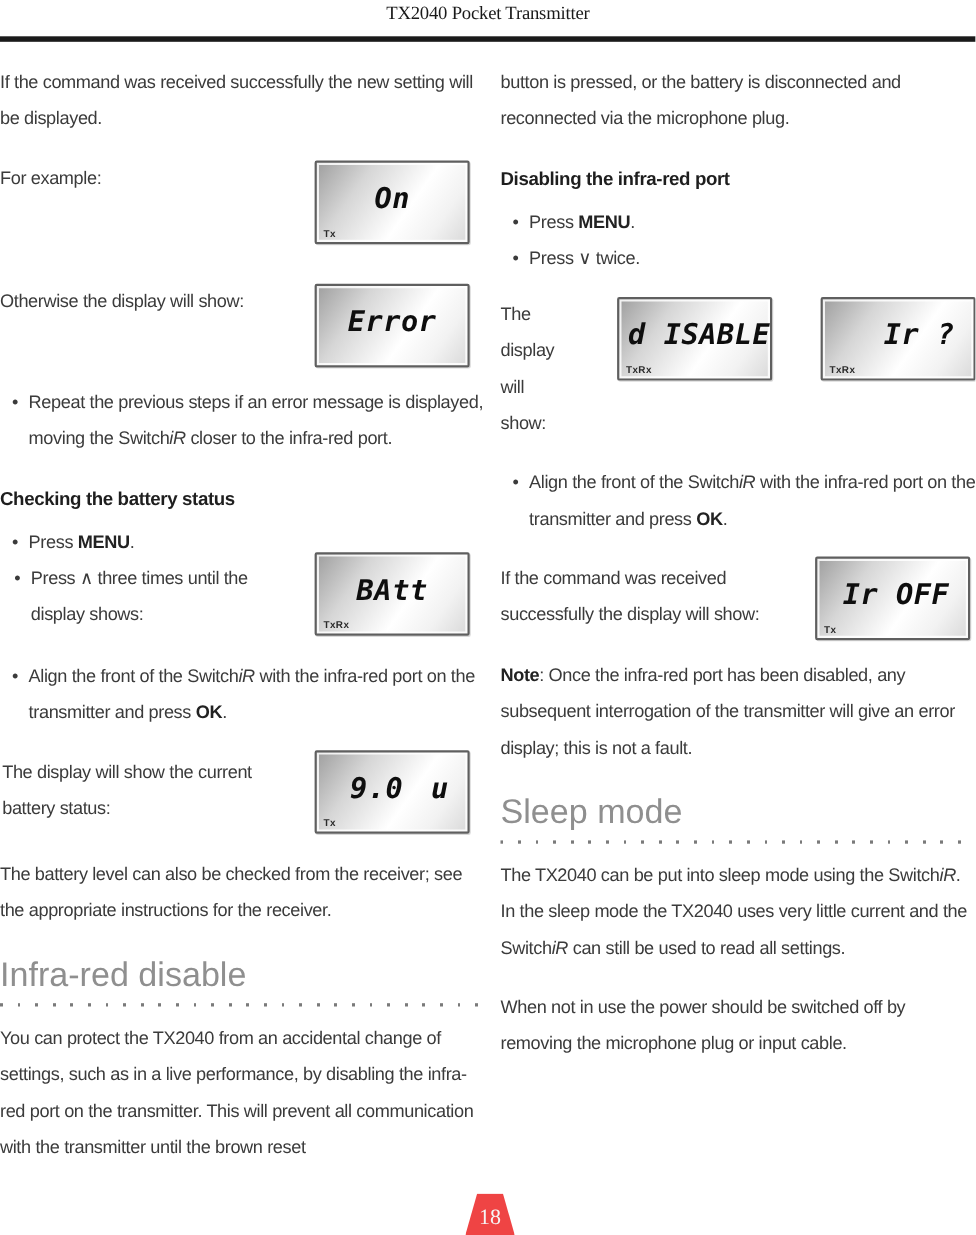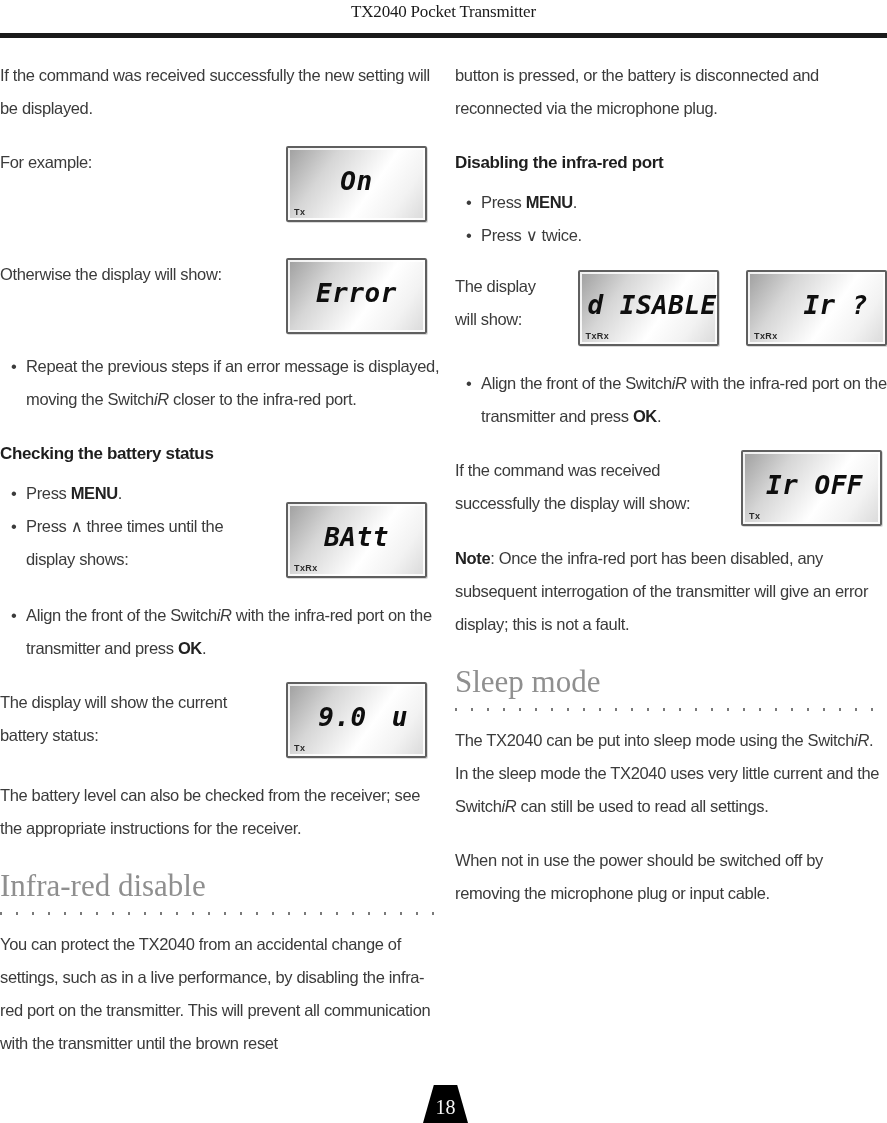--- a/index.html
+++ b/index.html
@@ -31,31 +31,31 @@
   .fmt-i { font-style:italic; }
 
   .bullet { position:relative; padding-left:26px; margin:0; }
   .bullet::before { content:"•"; position:absolute; left:11px; top:0; color:#3b3b3b; }
 
   h3.sub {
     font-size:17px; font-weight:bold; color:#1e1e1e;
     margin:18px 0 7px 0; line-height:33px; letter-spacing:-0.35px;
   }
   .section-head {
-    font-family:Liberation Serif, serif; font-weight:normal;
+    font-family:Liberation Sans, sans-serif; font-weight:normal;
     font-size:31px; color:#8f8f8f; letter-spacing:0;
     margin:14px 0 0 0; line-height:40px;
   }
   .dotted-rule {
     height:3px; margin:6px 0 13px 0;
     background:repeating-linear-gradient(90deg,#7a7a7a 0 2.5px,transparent 2.5px 16px);
   }
 
   
-  .row { display:flex; justify-content:space-between; align-items:flex-start; margin:0 0 21px 0; }
+  .row { display:flex; justify-content:flex-end; align-items:flex-start; margin:0 0 21px 0;gap:44px; }
   .row .txt { margin:0; }
   .col-left .row { padding-right:16px; }
   .col-right .row.single { padding-right:5px; }
 
   
   .lcd {
     position:relative; width:141px; height:76px; flex:0 0 auto;
     border:2px solid #5f5f5f; border-radius:2px;
     background:linear-gradient(125deg,#9e9e9e 0%,#d6d6d6 28%,#ffffff 60%,#f2f2f2 80%,#d9d9d9 100%);
     box-shadow:inset 0 0 0 2px rgba(255,255,255,0.85), 1px 1px 0 rgba(0,0,0,0.15);
@@ -76,21 +76,21 @@
   .lcd-label {
     position:absolute; left:6px; bottom:3px;
     font-family:"Liberation Sans", sans-serif;
     font-size:9px; font-weight:bold; font-style:normal;
     letter-spacing:0.4px; color:#2a2a2a; line-height:1;
   }
 
   
   .page-tab {
     position:absolute; left:423px; top:1085px; width:45px; height:38px;
-    background:#000000;
+    background:#ef4444;
     clip-path:polygon(24% 0, 76% 0, 100% 100%, 0% 100%);
     display:flex; align-items:center; justify-content:center;
   }
   .page-tab span {
     font-family:"Liberation Serif", serif; font-size:20px; color:#f5f5f5;
     margin-top:6px;
   }
 
   
   .mt8  { margin-top:8px; }

